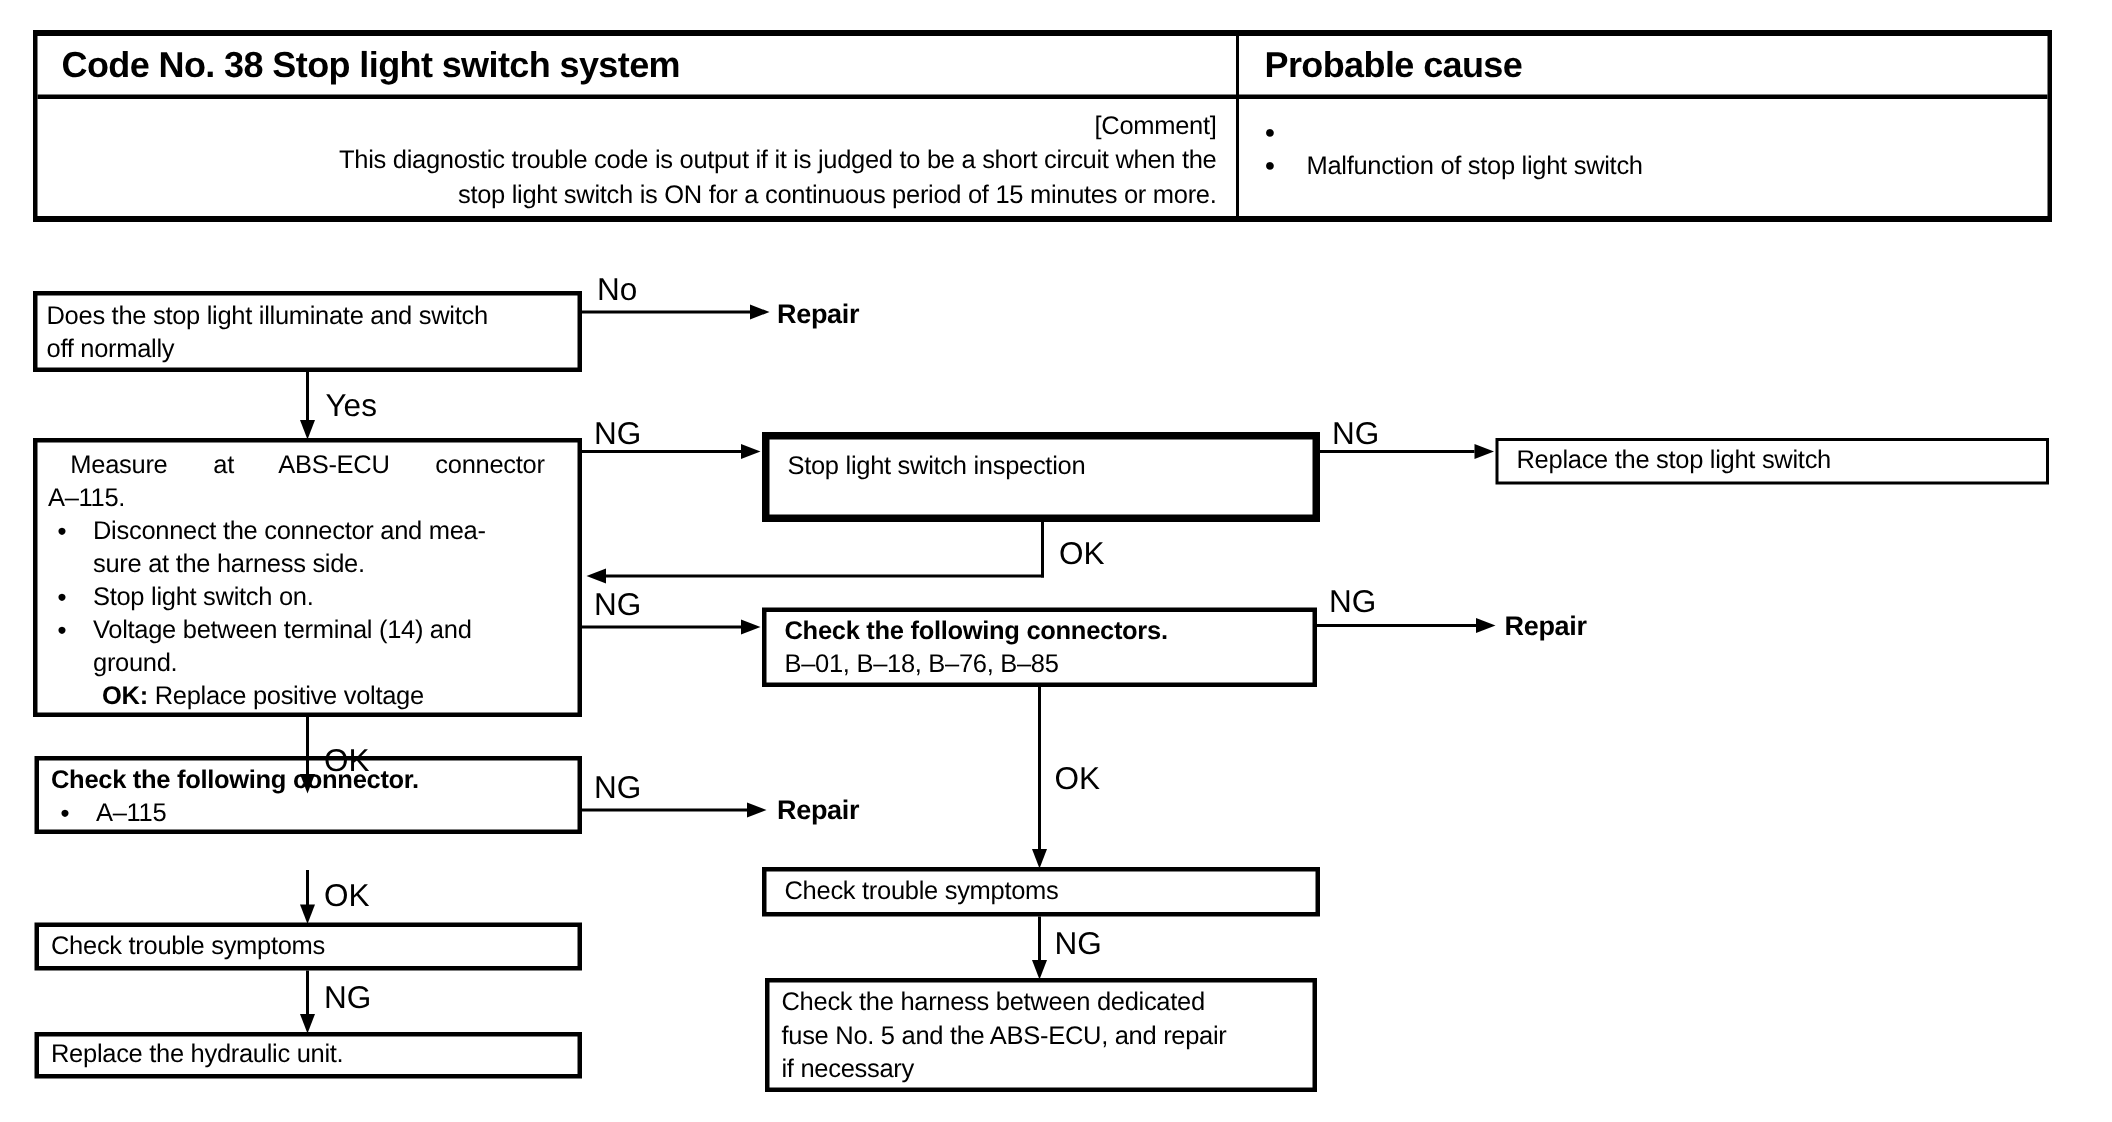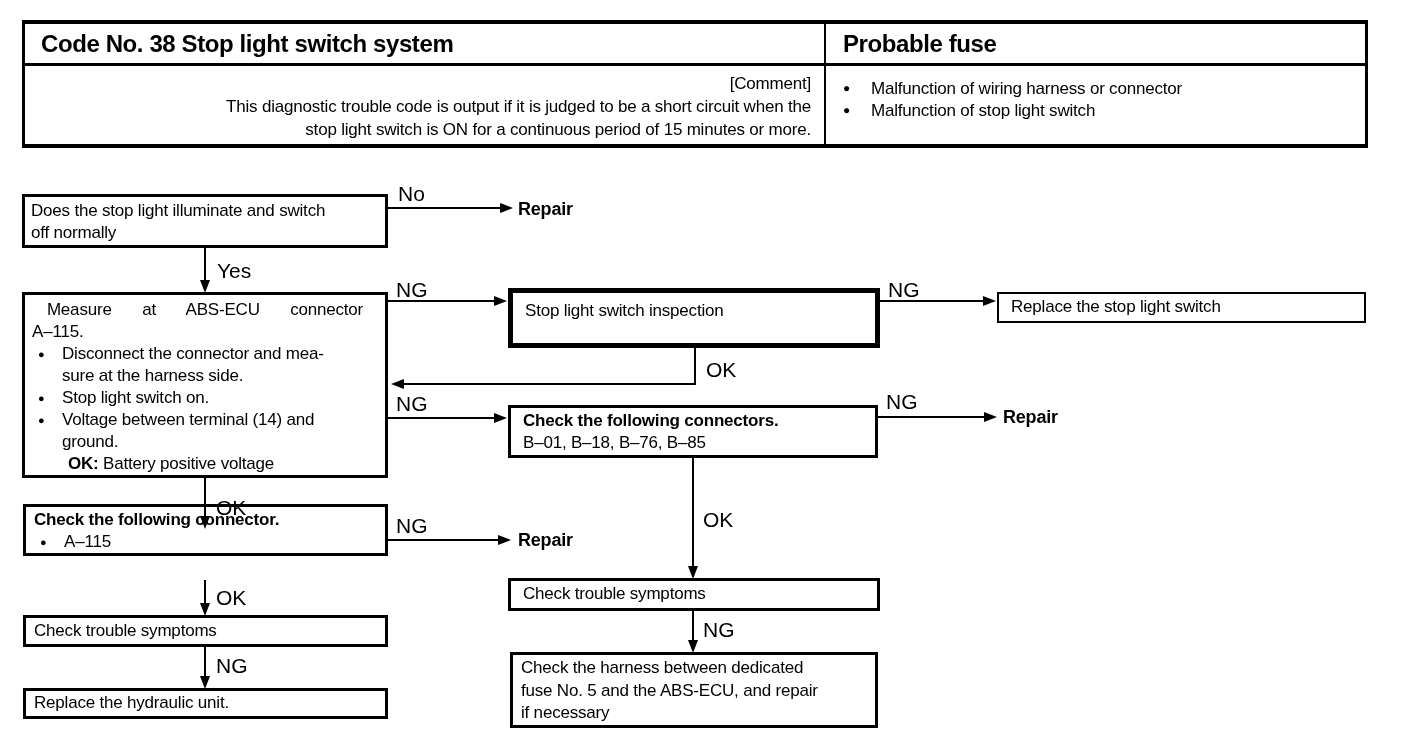--- a/index.html
+++ b/index.html
@@ -54,30 +54,29 @@
 </style>
 </head>
 <body>
 
 <div id="page">
 
   <div class="hdr">
     <div class="hdr-col-divider"></div>
     <div class="hdr-row-divider"></div>
     <div class="hdr-title l">Code No. 38 Stop light switch system</div>
-    <div class="hdr-title r">Probable fuse</div>
+    <div class="hdr-title r">Probable cause</div>
     <div class="hdr-comment">
       <div>[Comment]</div>
       <div>This diagnostic trouble code is output if it is judged to be a short circuit when the</div>
       <div>stop light switch is ON for a continuous period of 15 minutes or more.</div>
     </div>
     <div class="hdr-causes">
       <div class="cause-row">
         <span class="bdot"></span>
-        <span>Malfunction of wiring harness or connector</span>
       </div>
       <div class="cause-row">
         <span class="bdot"></span>
         <span>Malfunction of stop light switch</span>
       </div>
     </div>
   </div>
 
   <div class="box b-question">
     <div>Does the stop light illuminate and switch</div>
@@ -100,21 +99,21 @@
     </div>
     <div class="li">
       <span class="bdot"></span>
       <span class="t">
         <span style="display:block">Voltage between terminal (14) and</span>
         <span style="display:block">ground.</span>
       </span>
     </div>
     <div class="indent">
       <span class="bold">OK:</span>
-      <span>Battery positive voltage</span>
+      <span>Replace positive voltage</span>
     </div>
   </div>
 
   <div class="box b-inspect">
     <div>Stop light switch inspection</div>
   </div>
 
   <div class="box b-replace-sw">
     <div>Replace the stop light switch</div>
   </div>

